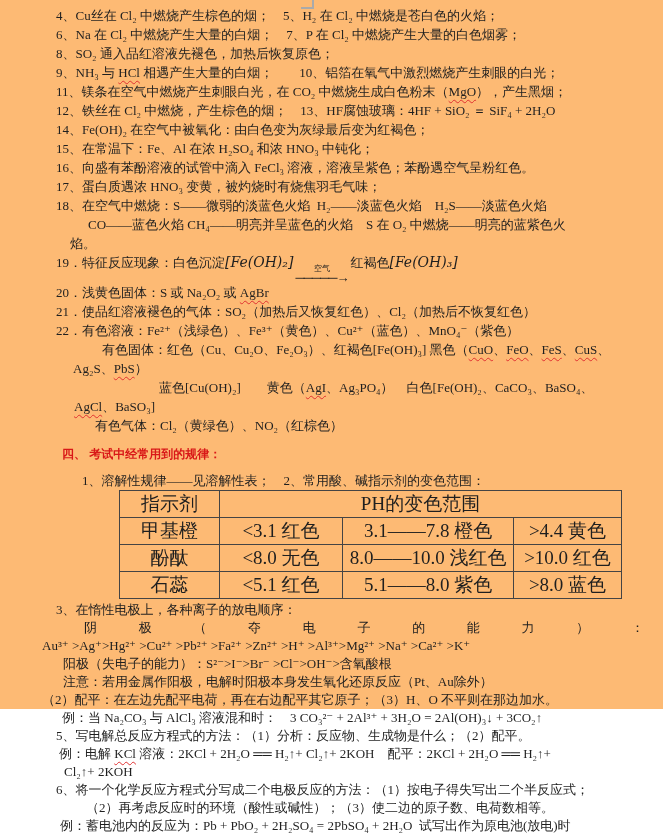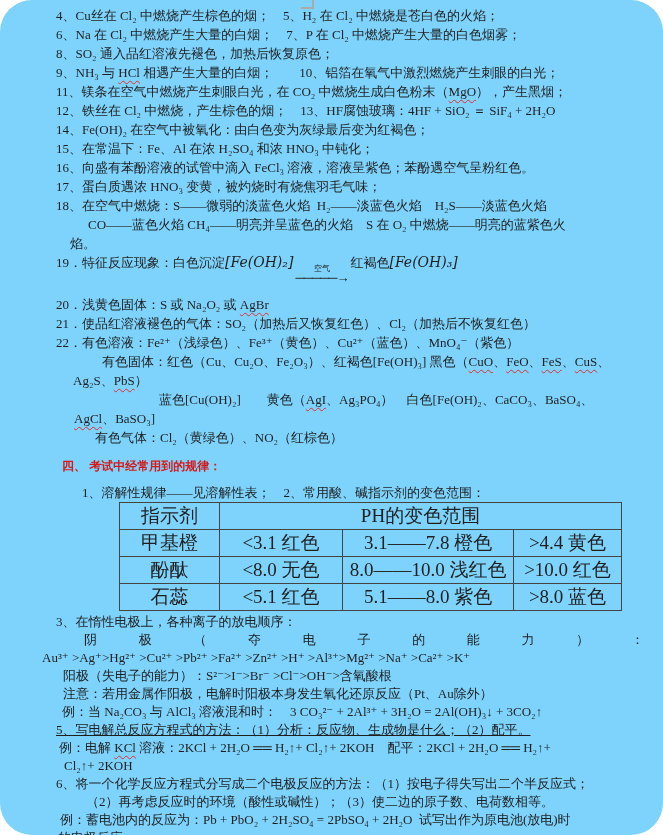--- a/index.html
+++ b/index.html
@@ -1,40 +1,40 @@
 <!DOCTYPE html>
 <html><head>
 <meta charset="utf-8">
 <style>
   html,body{margin:0;padding:0;}
   body{
     width:663px;height:835px;background:#ffffff;overflow:hidden;
     font-family:"Liberation Serif","DejaVu Serif",serif;
     color:var(--text,#1f1f1f);
   }
-  .page{position:relative;width:663px;height:835px;background:#7dd3fc;border-radius:32px;}
+  .page{position:relative;width:663px;height:709px;background:#fdba74;}
   .corner{
     position:absolute;left:301px;top:0;width:11px;height:7px;
     border-right:2px solid var(--marker,#aaa);
     border-bottom:2px solid var(--marker,#aaa);
   }
   .doc{padding:6px 20px 0 42px;font-size:13px;}
   .line{line-height:19px;white-space:pre;}
   .sect3 .line{line-height:18px;}
   .justify{display:flex;justify-content:space-between;width:560px;}
   .seg-spell{
     text-decoration:underline wavy var(--spell,#e03131);
     text-decoration-thickness:1px;text-underline-offset:3px;
   }
   .seg-math{
     font-family:"DejaVu Serif","Liberation Serif",serif;
     font-style:italic;font-size:14px;
   }
   .rxn{display:inline-flex;flex-direction:column;align-items:center;
-    vertical-align:-4px;margin:12px 2px;}
+    vertical-align:-4px;margin:0 2px;}
   .rxn i{font-style:normal;}
   .rxn-lbl{font-size:8px;line-height:8px;}
   .rxn-arr{font-size:13px;line-height:10px;letter-spacing:-1px;}
   .hd{
     margin:8px 0 6px 20px;font-size:12px;line-height:22px;font-weight:bold;
     color:var(--accent,#d91818);
     font-family:"Liberation Sans","DejaVu Sans",sans-serif;
   }
   table.tbl{
     border-collapse:collapse;margin:0 0 2px 77px;
@@ -105,22 +105,23 @@
             <td class="c4">&gt;8.0 蓝色</td>
           </tr>
         </tbody>
     </table>
     <div class="sect3">
         <div class="line" style="padding-left: 14px;"><span>3、在惰性电极上，各种离子的放电顺序：</span></div>
         <div class="line justify" style="padding-left: 42px;"><span>阴</span><span>极</span><span>（</span><span>夺</span><span>电</span><span>子</span><span>的</span><span>能</span><span>力</span><span>）</span><span>：</span></div>
         <div class="line"><span>Au³⁺ &gt;Ag⁺&gt;Hg²⁺ &gt;Cu²⁺ &gt;Pb²⁺ &gt;Fa²⁺ &gt;Zn²⁺ &gt;H⁺ &gt;Al³⁺&gt;Mg²⁺ &gt;Na⁺ &gt;Ca²⁺ &gt;K⁺</span></div>
         <div class="line" style="padding-left: 21px;"><span>阳极（失电子的能力）：S²⁻&gt;I⁻&gt;Br⁻ &gt;Cl⁻&gt;OH⁻&gt;含氧酸根</span></div>
         <div class="line" style="padding-left: 21px;"><span>注意：若用金属作阳极，电解时阳极本身发生氧化还原反应（Pt、Au除外）</span></div>
+        <div class="line"><span>（2）配平：在左边先配平电荷，再在右边配平其它原子；（3）H、O 不平则在那边加水。</span></div>
         <div class="line" style="padding-left: 20px;"><span>例：当 Na₂CO₃ 与 AlCl₃ 溶液混和时：　3 CO₃²⁻ + 2Al³⁺ + 3H₂O = 2Al(OH)₃↓ + 3CO₂↑</span></div>
-        <div class="line" style="padding-left: 14px; text-decoration: underline;"><span>5、写电解总反应方程式的方法：（1）分析：反应物、生成物是什么；（2）配平。</span></div>
+        <div class="line" style="padding-left: 14px;"><span>5、写电解总反应方程式的方法：（1）分析：反应物、生成物是什么；（2）配平。</span></div>
         <div class="line" style="padding-left: 17px;"><span>例：电解 </span><span class="seg-spell">KCl</span><span> 溶液：2KCl + 2H₂O ══ H₂↑+ Cl₂↑+ 2KOH　配平：2KCl + 2H₂O ══ H₂↑+</span></div>
         <div class="line" style="padding-left: 22px;"><span>Cl₂↑+ 2KOH</span></div>
         <div class="line" style="padding-left: 14px;"><span>6、将一个化学反应方程式分写成二个电极反应的方法：（1）按电子得失写出二个半反应式；</span></div>
         <div class="line" style="padding-left: 44px;"><span>（2）再考虑反应时的环境（酸性或碱性）；（3）使二边的原子数、电荷数相等。</span></div>
         <div class="line" style="padding-left: 18px;"><span>例：蓄电池内的反应为：Pb + PbO₂ + 2H₂SO₄ = 2PbSO₄ + 2H₂O  试写出作为原电池(放电)时</span></div>
         <div class="line" style="padding-left: 16px;"><span>的电极反应。</span></div>
       </div>
   </div>
 </div>
 

